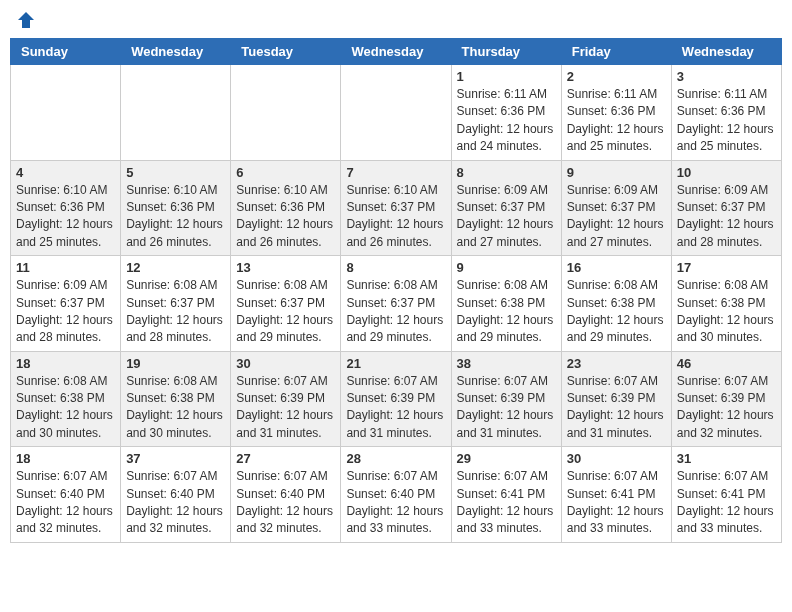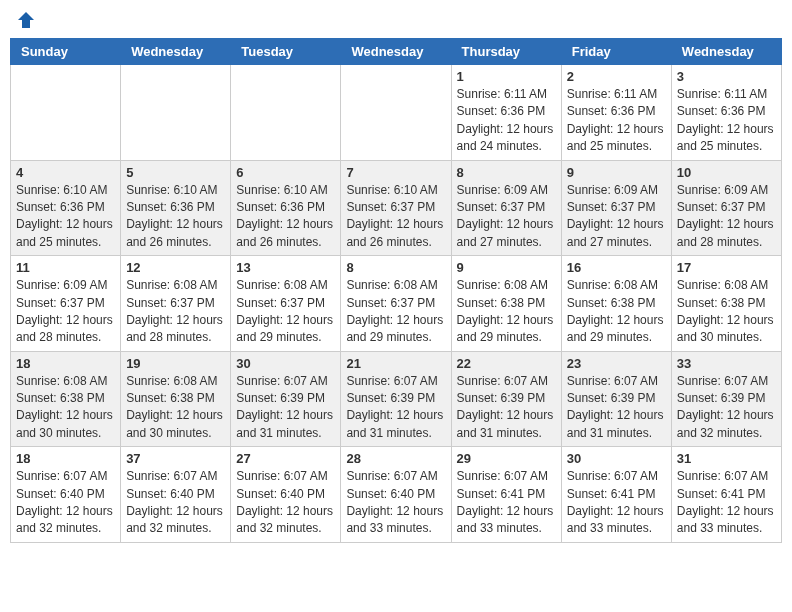--- a/index.html
+++ b/index.html
@@ -280,35 +280,35 @@
 and 31 minutes.</div>
         </td>
         <td>
           <span class="day-num">21</span>
           <div class="day-info" style="white-space: pre-line;">Sunrise: 6:07 AM
 Sunset: 6:39 PM
 Daylight: 12 hours
 and 31 minutes.</div>
         </td>
         <td>
-          <span class="day-num">22</span>
+          <span class="day-num">38</span>
           <div class="day-info" style="white-space: pre-line;">Sunrise: 6:07 AM
 Sunset: 6:39 PM
 Daylight: 12 hours
 and 31 minutes.</div>
         </td>
         <td>
           <span class="day-num">23</span>
           <div class="day-info" style="white-space: pre-line;">Sunrise: 6:07 AM
 Sunset: 6:39 PM
 Daylight: 12 hours
 and 31 minutes.</div>
         </td>
         <td>
-          <span class="day-num">33</span>
+          <span class="day-num">46</span>
           <div class="day-info" style="white-space: pre-line;">Sunrise: 6:07 AM
 Sunset: 6:39 PM
 Daylight: 12 hours
 and 32 minutes.</div>
         </td>
       </tr>
       <tr>
         <td>
           <span class="day-num">18</span>
           <div class="day-info" style="white-space: pre-line;">Sunrise: 6:07 AM

